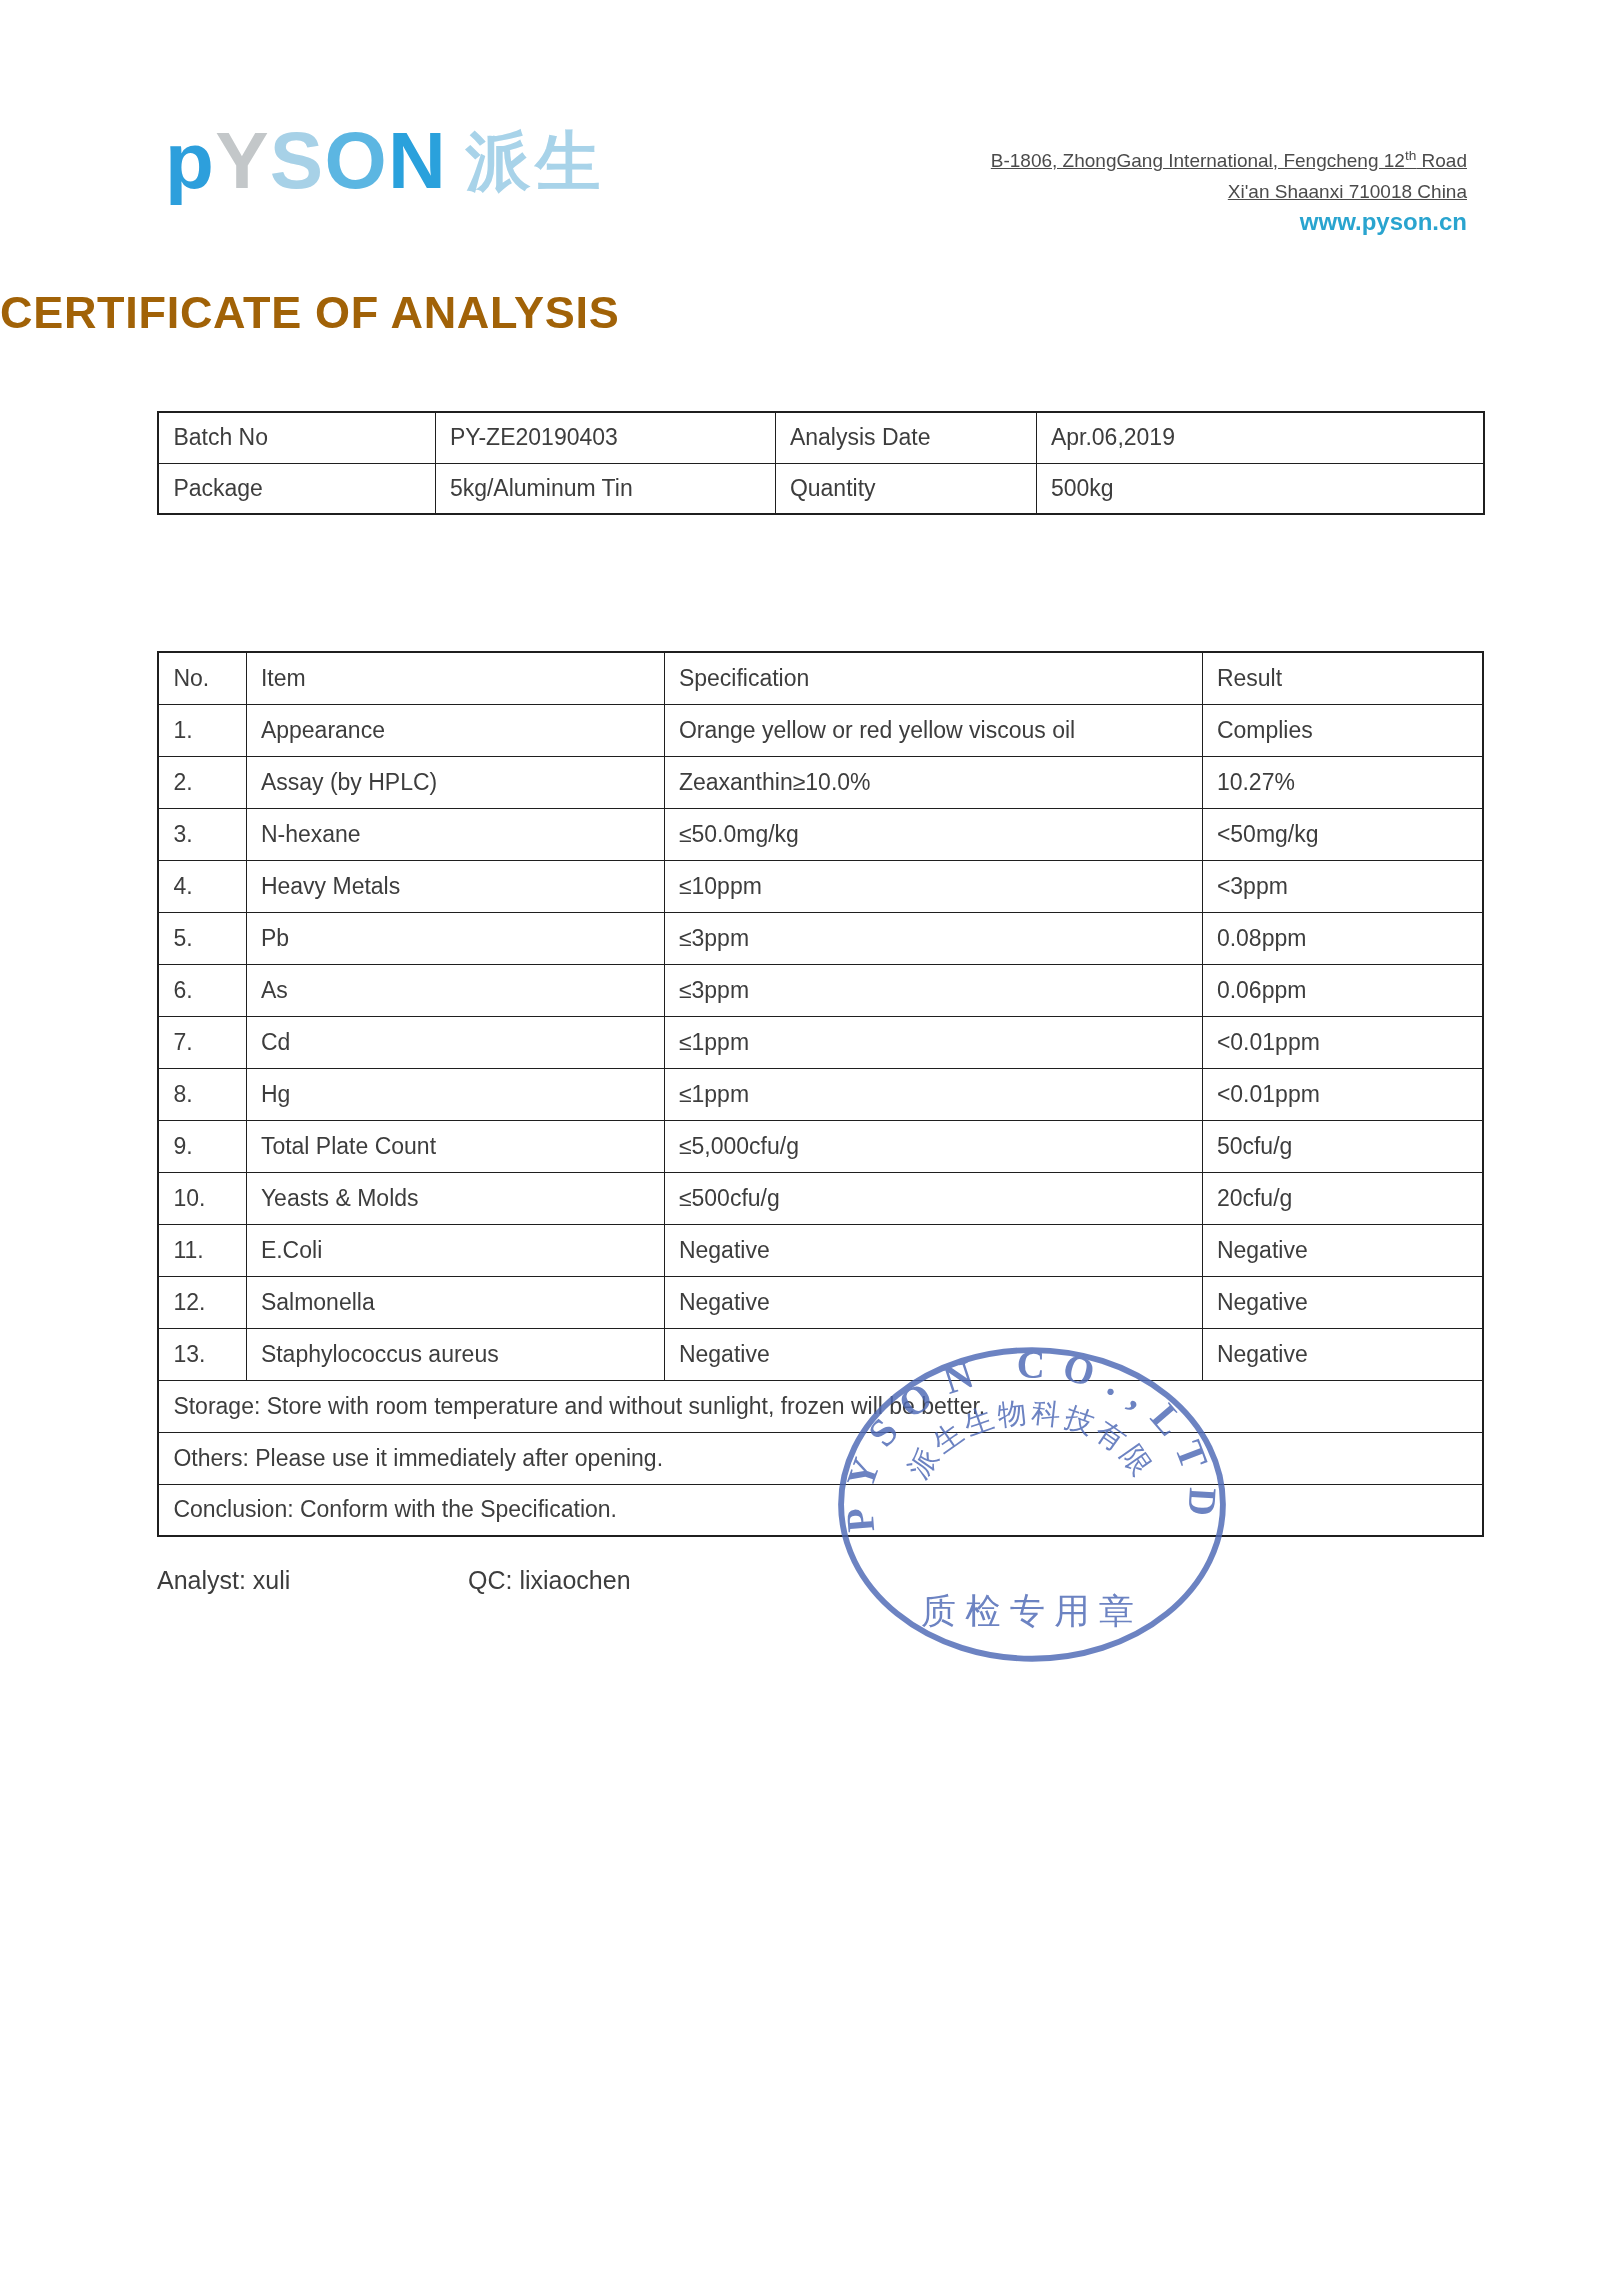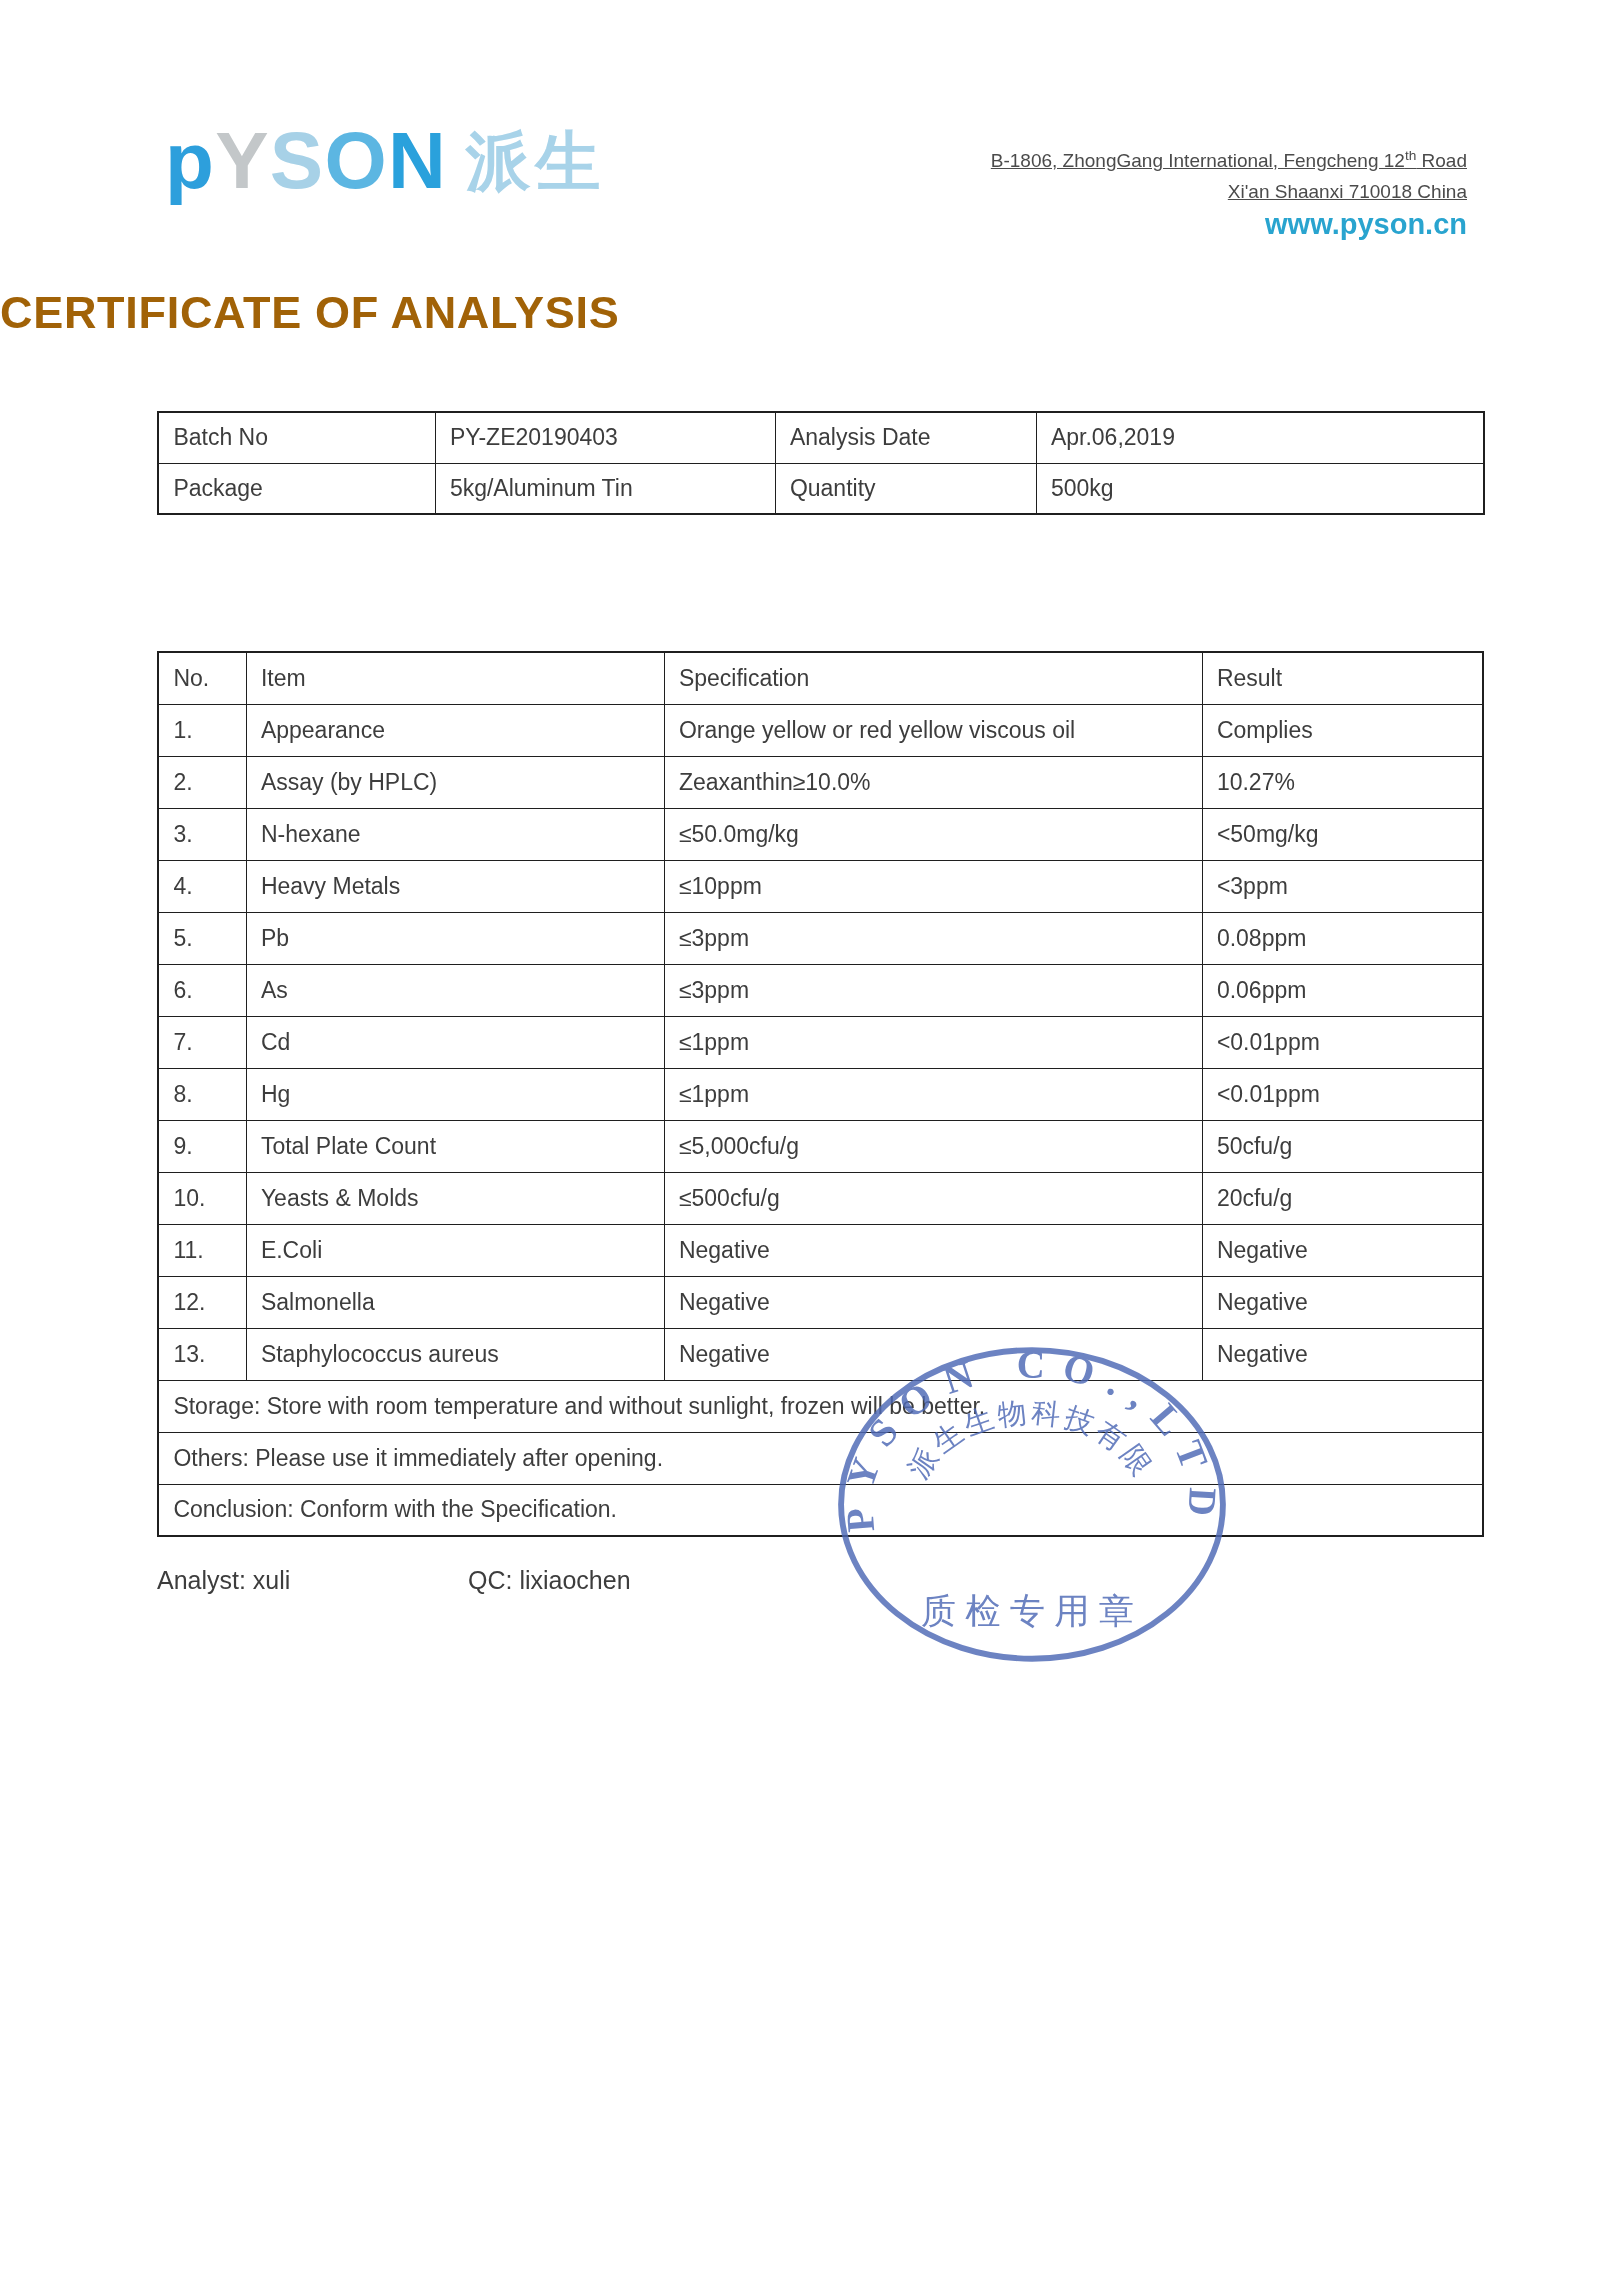--- a/index.html
+++ b/index.html
@@ -23,21 +23,21 @@
     font-size:65px; margin-left:18.3px; letter-spacing:5.2px;
     vertical-align:3.9px;
   }
   .addr{
     position:absolute; right:156px; top:145px;
     text-align:right; font-size:19px; line-height:1.6; color:#4b4b4b;text-decoration:underline;
   }
   .addr sup{font-size:13.7px;}
   .website{
     position:absolute; right:156px; top:208px;
-    font-size:29px; font-weight:bold;
+    font-size:24px; font-weight:bold;
   }
   
   .title{
     position:absolute; left:0; top:287px; width:100%;
     margin:0; text-align:left;
     font-size:45px; font-weight:bold; color:#a16207; letter-spacing:0.7px;
   }
   
   table{
     position:absolute; border-collapse:collapse; table-layout:fixed;

